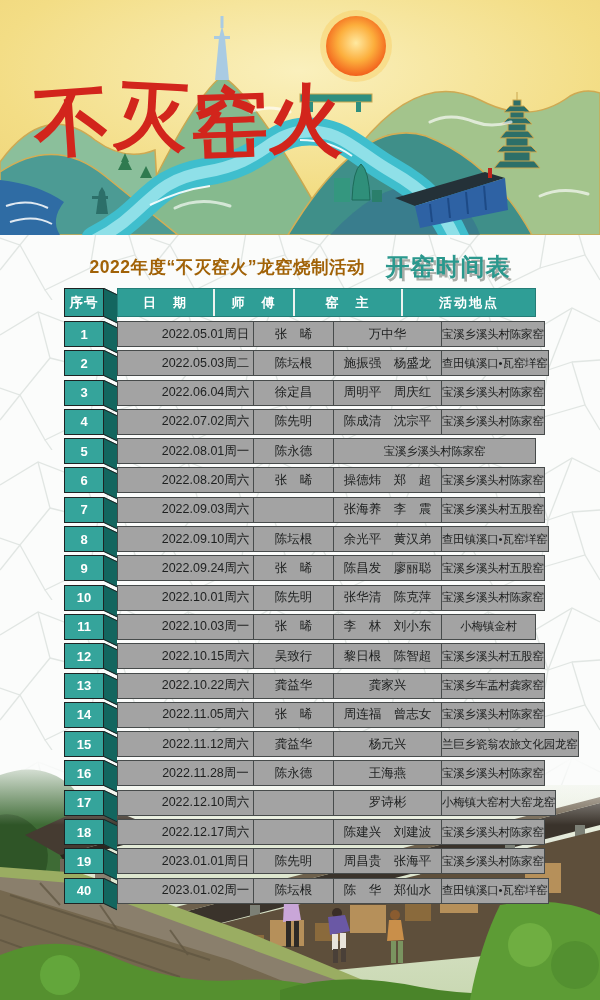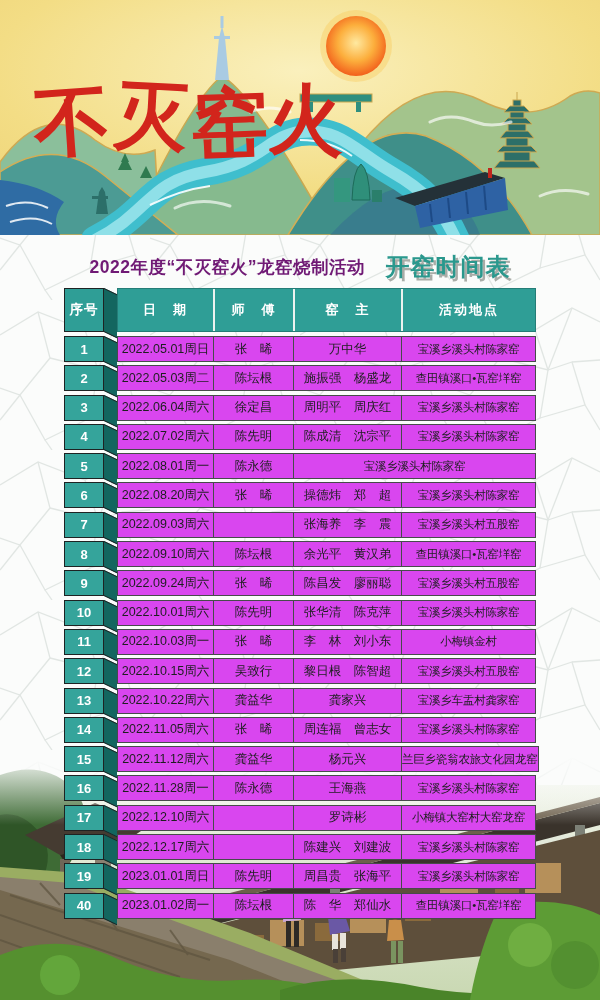--- a/index.html
+++ b/index.html
@@ -2,37 +2,37 @@
 <html><head>
 <meta charset="utf-8">
 <style>
   html,body{margin:0;padding:0;}
   body{width:600px;height:1000px;position:relative;overflow:hidden;
        font-family:"Liberation Sans","DejaVu Sans",sans-serif;background:#fbfcfb;}
   .layer{position:absolute;left:0;}
   
   .title-line{position:absolute;top:251px;left:0;width:600px;text-align:center;z-index:6;
               white-space:nowrap;}
-  .title-prefix{font-size:17.5px;font-weight:900;color:#701a75;letter-spacing:.5px;vertical-align:middle;}
+  .title-prefix{font-size:17.5px;font-weight:900;color:#a16207;letter-spacing:.5px;vertical-align:middle;}
   .title-highlight{font-size:24px;font-weight:900;color:#2a988d;letter-spacing:1px;margin-left:16px;
                    text-shadow:2.5px 2.5px 0 #a9aca7;vertical-align:middle;}
   
   .schedule{position:absolute;left:64px;top:288px;width:472px;z-index:5;}
   .trow{display:flex;align-items:stretch;height:26px;margin-bottom:3.3px;position:relative;}
-  .trow.header{height:44px;margin-bottom:4px;}
+  .trow.header{height:29px;margin-bottom:4px;}
   .num-face{width:40px;flex:0 0 40px;background:#35a49b;border:1px solid #1e2323;
             color:#fff;display:flex;align-items:center;justify-content:center;
             font-size:13px;font-weight:bold;box-sizing:border-box;z-index:2;}
   .trow.header .num-face{background:#2f9e96;font-size:13.5px;letter-spacing:1px;}
   .num-side{width:13px;flex:0 0 13px;background:#13665f;border-top:1px solid #1e2323;
             border-bottom:1px solid #1e2323;box-sizing:border-box;
             transform:skewY(26deg);transform-origin:0 0;z-index:1;}
   .main-bar{flex:1;display:flex;box-sizing:border-box;z-index:2;}
   .trow.header .main-bar{background:#2f9e96;border:1px solid #257d77;}
-  .trow:not(.header) .main-bar{background:#d946ef;border:1px solid #474b4b;}
+  .trow:not(.header) .main-bar{background:#a3a3a3;border:1px solid #474b4b;padding-left:40px;}
   .cell{display:flex;align-items:center;justify-content:center;box-sizing:border-box;
         white-space:nowrap;overflow:hidden;}
   .trow.header .cell{color:#fff;font-weight:bold;font-size:13px;letter-spacing:2px;font-family:Liberation Mono, monospace;}
   .trow.header .cell + .cell{border-left:2px solid #eef2ef;}
   .trow:not(.header) .cell{color:#1d1f1f;font-size:12.5px;}
   .trow:not(.header) .cell + .cell{border-left:1px solid #474b4b;}
   .c-date{width:95px;flex:0 0 95px;}
   .c-master{width:80px;flex:0 0 80px;}
   .c-owner{width:108px;flex:0 0 108px;}
   .c-loc{flex:1;font-size:11.5px !important;letter-spacing:-.2px;}

